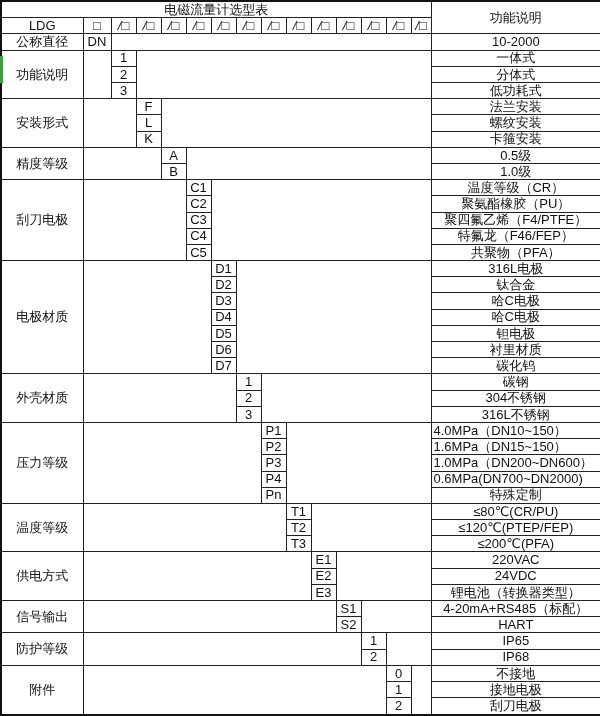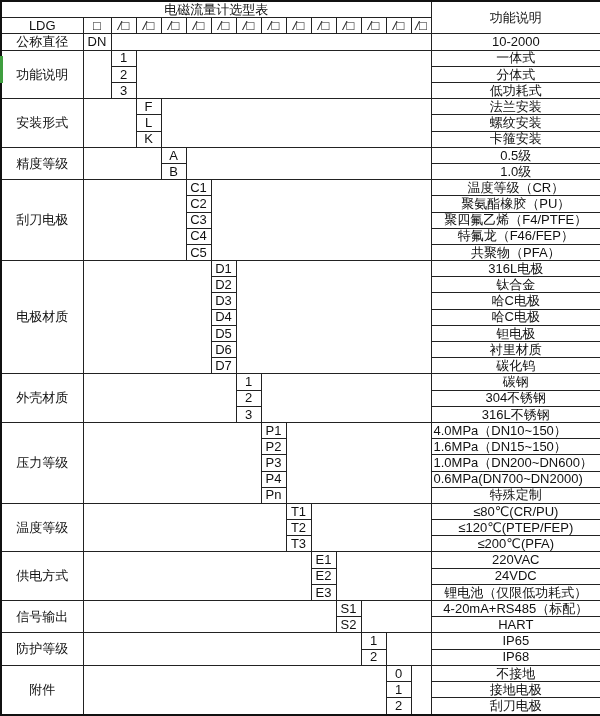--- a/index.html
+++ b/index.html
@@ -238,21 +238,21 @@
       <td class="code gt">E1</td>
       <td class="gt" rowspan="3" colspan="4"></td>
       <td class="func gt">220VAC</td>
     </tr>
     <tr>
       <td class="code">E2</td>
       <td class="func">24VDC</td>
     </tr>
     <tr>
       <td class="code">E3</td>
-      <td class="func">锂电池（仅限低功耗式）</td>
+      <td class="func">锂电池（转换器类型）</td>
     </tr>
 
     <tr>
       <td class="cat gt" rowspan="2">信号输出</td>
       <td class="gt" rowspan="2" colspan="10"></td>
       <td class="code gt">S1</td>
       <td class="gt" rowspan="2" colspan="3"></td>
       <td class="func gt">4-20mA+RS485（标配）</td>
     </tr>
     <tr>

